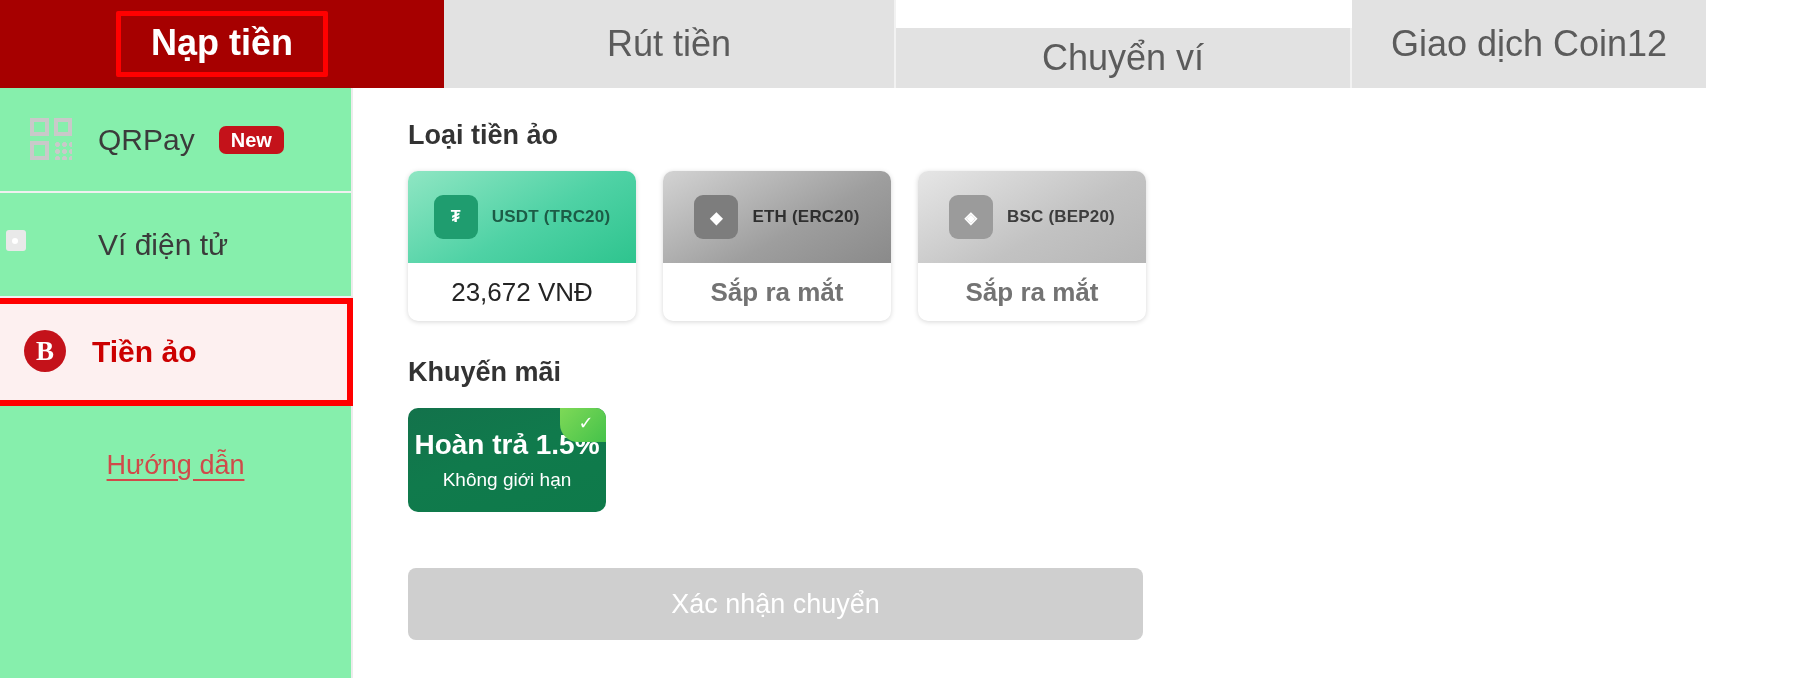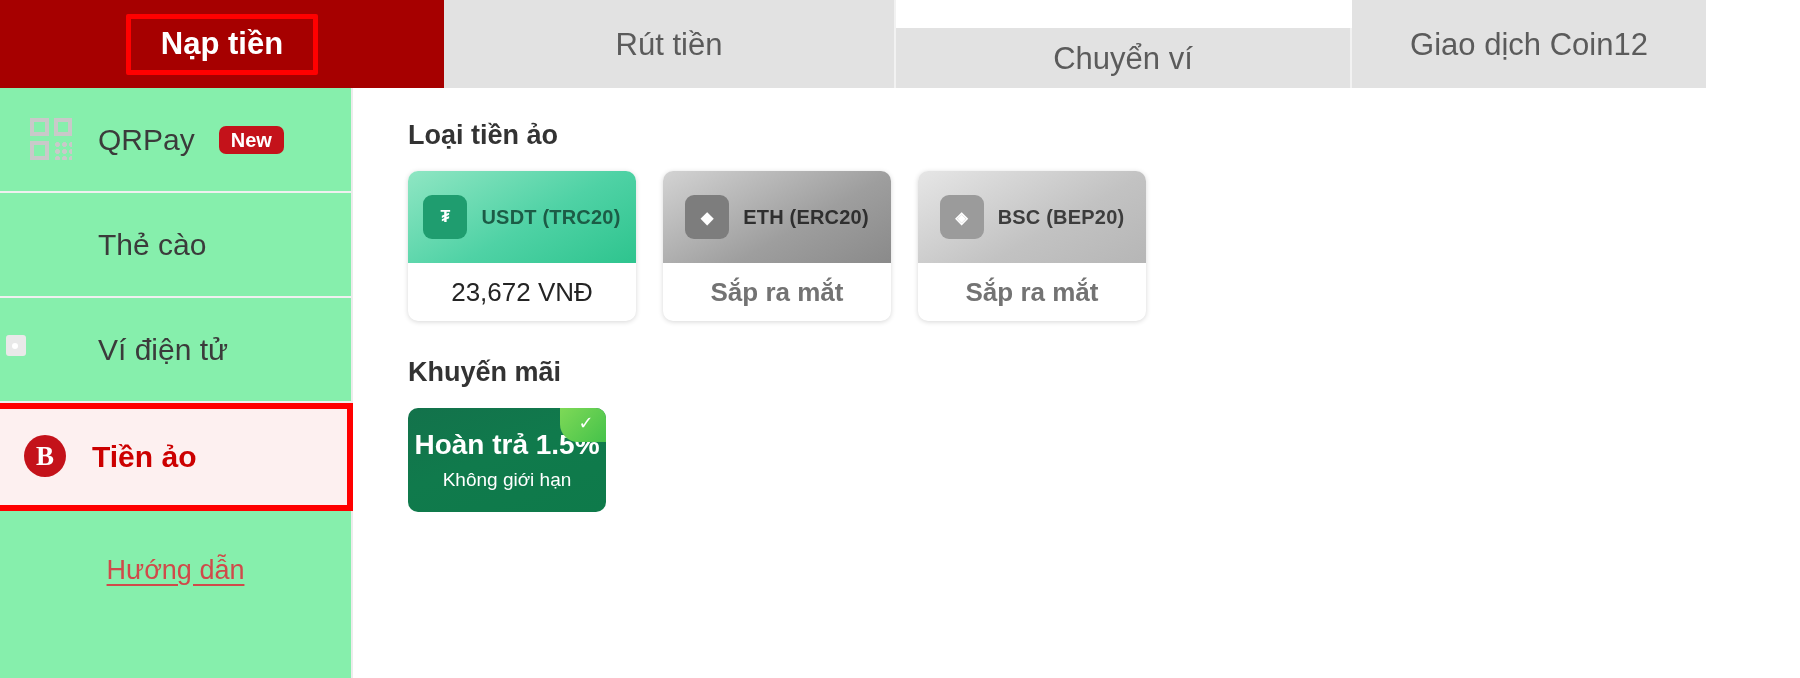--- a/index.html
+++ b/index.html
@@ -9,21 +9,21 @@
     font-family: "Liberation Sans", sans-serif;
     overflow: hidden;
   }
   .app { position: relative; width: 1800px; height: 678px; background:#fff; }
 
   
   .tabbar { display: flex; height: 88px; width: 1800px; }
   .tab {
     flex: 0 0 auto;
     display: flex; align-items: center; justify-content: center;
-    font-size: 31px; color: #5b5b5b;
+    font-size: 36px; color: #5b5b5b;
     background: #e2e2e2;
     border-right: 2px solid #f2f2f2;
     position: relative;
   }
   .tab.t0 { width: 444px; }
   .tab.t1 { width: 452px; }
   .tab.t2 { width: 456px; margin-top: 28px; }
   .tab.t3 { width: 354px; border-right: none; }
   .tab.active {
     background: #a60000;
@@ -120,21 +120,21 @@
   .coin.eth .coin-head  { background: linear-gradient(150deg,#d3d3d3 0%,#9e9e9e 60%,#8a8a8a 100%); }
   .coin.bsc .coin-head  { background: linear-gradient(150deg,#e6e6e6 0%,#c2c2c2 60%,#b6b6b6 100%); }
   .coin-badge {
     width: 44px; height: 44px; border-radius: 9px;
     display:flex; align-items:center; justify-content:center;
     color:#fff; font-weight:bold;
   }
   .coin.usdt .coin-badge { background:#1f9d6f; }
   .coin.eth  .coin-badge { background:#7d7d7d; }
   .coin.bsc  .coin-badge { background:#9b9b9b; }
-  .coin-name { font-size: 20px; font-weight: bold; letter-spacing:0.2px; }
+  .coin-name { font-size: 17px; font-weight: bold; letter-spacing:0.2px; }
   .coin.usdt .coin-name { color:#1c5c46; }
   .coin.eth  .coin-name { color:#2f2f2f; }
   .coin.bsc  .coin-name { color:#3d3d3d; }
   .coin-foot {
     height: 58px; display:flex; align-items:center; justify-content:center;
     font-size: 26px;
   }
   .coin.usdt .coin-foot { color:#242424; }
   .coin.eth .coin-foot, .coin.bsc .coin-foot { color:#737373;font-weight:bold; }
 
@@ -199,26 +199,20 @@
               <span></span>
               <span></span>
               <span></span>
               <span class="dots"></span>
             </span>
         </span>
         <span class="label">QRPay</span>
         <span style="background:#c4121a;color:#fff;font-size:20px;font-weight:bold;padding:4px 12px;border-radius:7px;line-height:1;">New</span>
       </div>
 
-      <div class="side-item">
-        <span class="icon-box">
-          <span class="card-ic"></span>
-        </span>
-        <span class="label">Thẻ cào</span>
-      </div>
 
       <div class="side-item">
         <span class="icon-box">
           <span class="wal-ic"></span>
         </span>
         <span class="label">Ví điện tử</span>
       </div>
 
       <div class="side-item selected">
         <span class="icon-box">
@@ -265,16 +259,17 @@
       </div>
 
       <div class="section-title promo-label">Khuyến mãi</div>
 
       <div class="promo">
         <span class="promo-check">✓</span>
         <span class="promo-title">Hoàn trả 1.5%</span>
         <span class="promo-sub">Không giới hạn</span>
       </div>
 
+      <div class="confirm">Xác nhận chuyển</div>
 
     </div>
   </div>
 </div>
 
 </body></html>

